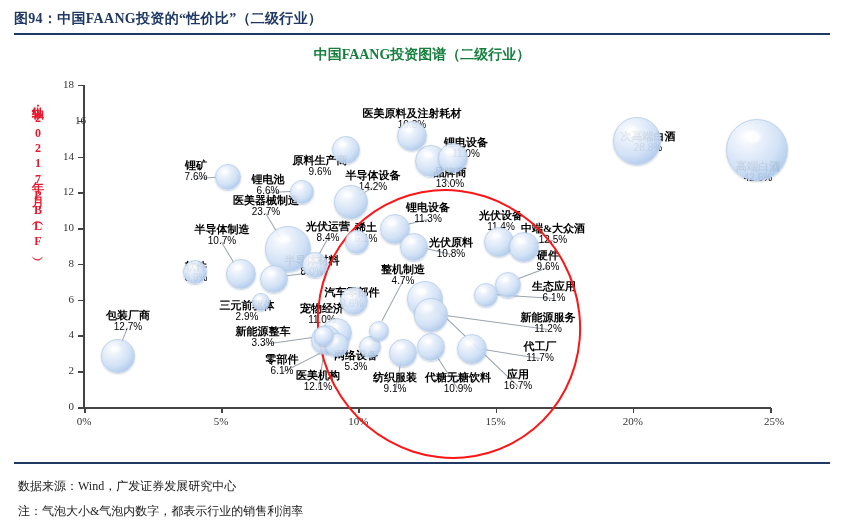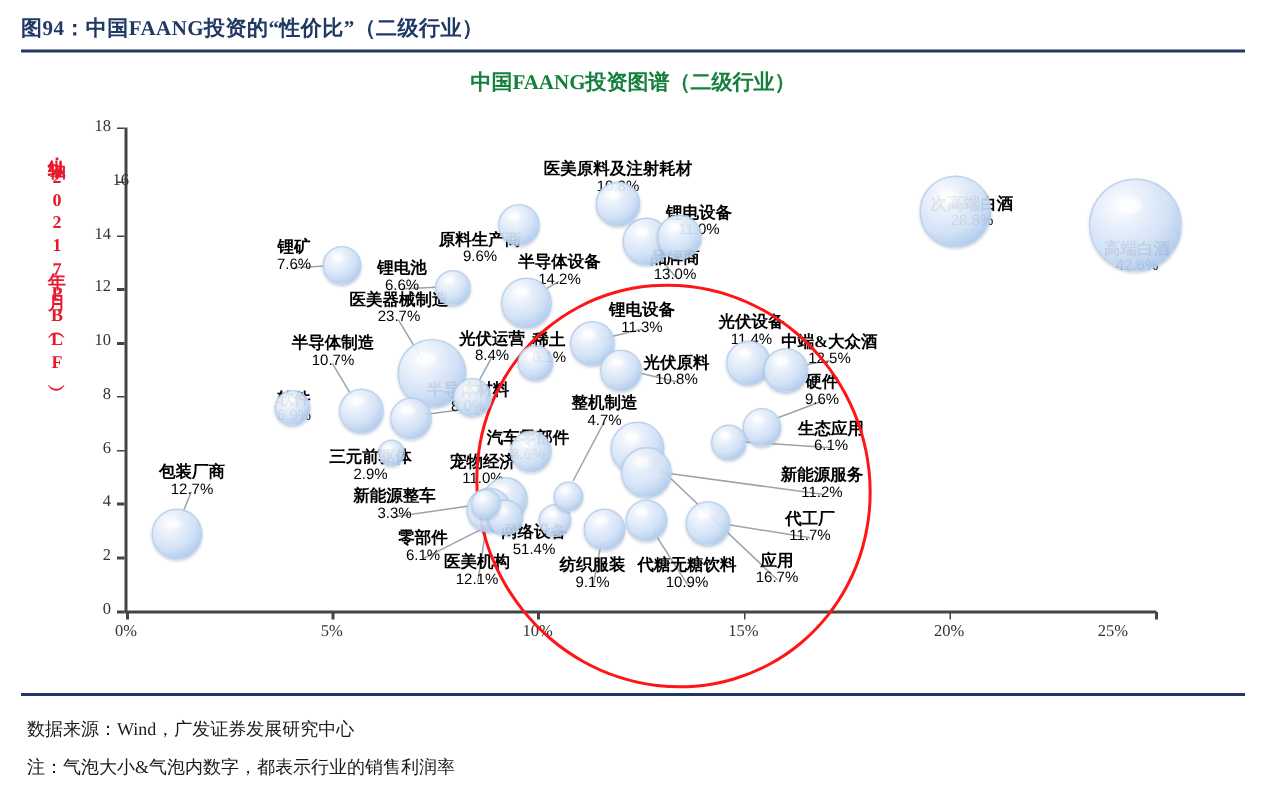--- a/index.html
+++ b/index.html
@@ -141,21 +141,21 @@
       <div class="xlab" style="left: 62px;">0%</div>
       <div class="tick-x" style="left: 221.2px;"></div>
       <div class="xlab" style="left: 199.2px;">5%</div>
       <div class="tick-x" style="left: 358.4px;"></div>
       <div class="xlab" style="left: 336.4px;">10%</div>
       <div class="tick-x" style="left: 495.6px;"></div>
       <div class="xlab" style="left: 473.6px;">15%</div>
       <div class="tick-x" style="left: 632.8px;"></div>
       <div class="xlab" style="left: 610.8px;">20%</div>
       <div class="tick-x" style="left: 770px;"></div>
-      <div class="xlab" style="left: 720px;">25%</div>
+      <div class="xlab" style="left: 752px;">25%</div>
     </div>
 
   <div id="bubbles">
       <div class="bub" title="锂矿 7.6%" style="left: 214.688px; top: 164.219px; width: 24px; height: 24px; z-index: 88;"></div>
       <div class="bub" title="锂电池 6.6%" style="left: 289.776px; top: 179.531px; width: 22px; height: 22px; z-index: 89;"></div>
       <div class="bub" title="原料生产商 9.6%" style="left: 331.68px; top: 136.384px; width: 26px; height: 26px; z-index: 87;"></div>
       <div class="bub" title="医美原料及注射耗材 10.8%" style="left: 396.536px; top: 121.072px; width: 28px; height: 28px; z-index: 86;"></div>
       <div class="bub" title="汽车软件 11.0%" style="left: 437.696px; top: 142.54px; width: 28px; height: 28px; z-index: 86;"></div>
       <div class="bub" title="品牌商 13.0%" style="left: 414.744px; top: 145.118px; width: 30px; height: 30px; z-index: 85;"></div>
       <div class="bub" title="半导体设备 14.2%" style="left: 334.168px; top: 185.265px; width: 32px; height: 32px; z-index: 84;"></div>
@@ -314,21 +314,21 @@
       <div class="dl" style="left: 222px; top: 354px; width: 120px;">
         <div class="nm">零部件</div>
         <div class="vl">6.1%</div>
       </div>
       <div class="dl" style="left: 258px; top: 370px; width: 120px;">
         <div class="nm">医美机构</div>
         <div class="vl">12.1%</div>
       </div>
       <div class="dl" style="left: 296px; top: 350px; width: 120px;">
         <div class="nm">网络设备</div>
-        <div class="vl">51.4%</div>
+        <div class="vl">5.3%</div>
       </div>
       <div class="dl" style="left: 335px; top: 372px; width: 120px;">
         <div class="nm">纺织服装</div>
         <div class="vl">9.1%</div>
       </div>
       <div class="dl" style="left: 398px; top: 372px; width: 120px;">
         <div class="nm">代糖无糖饮料</div>
         <div class="vl">10.9%</div>
       </div>
       <div class="dl" style="left: 488px; top: 312px; width: 120px;">

